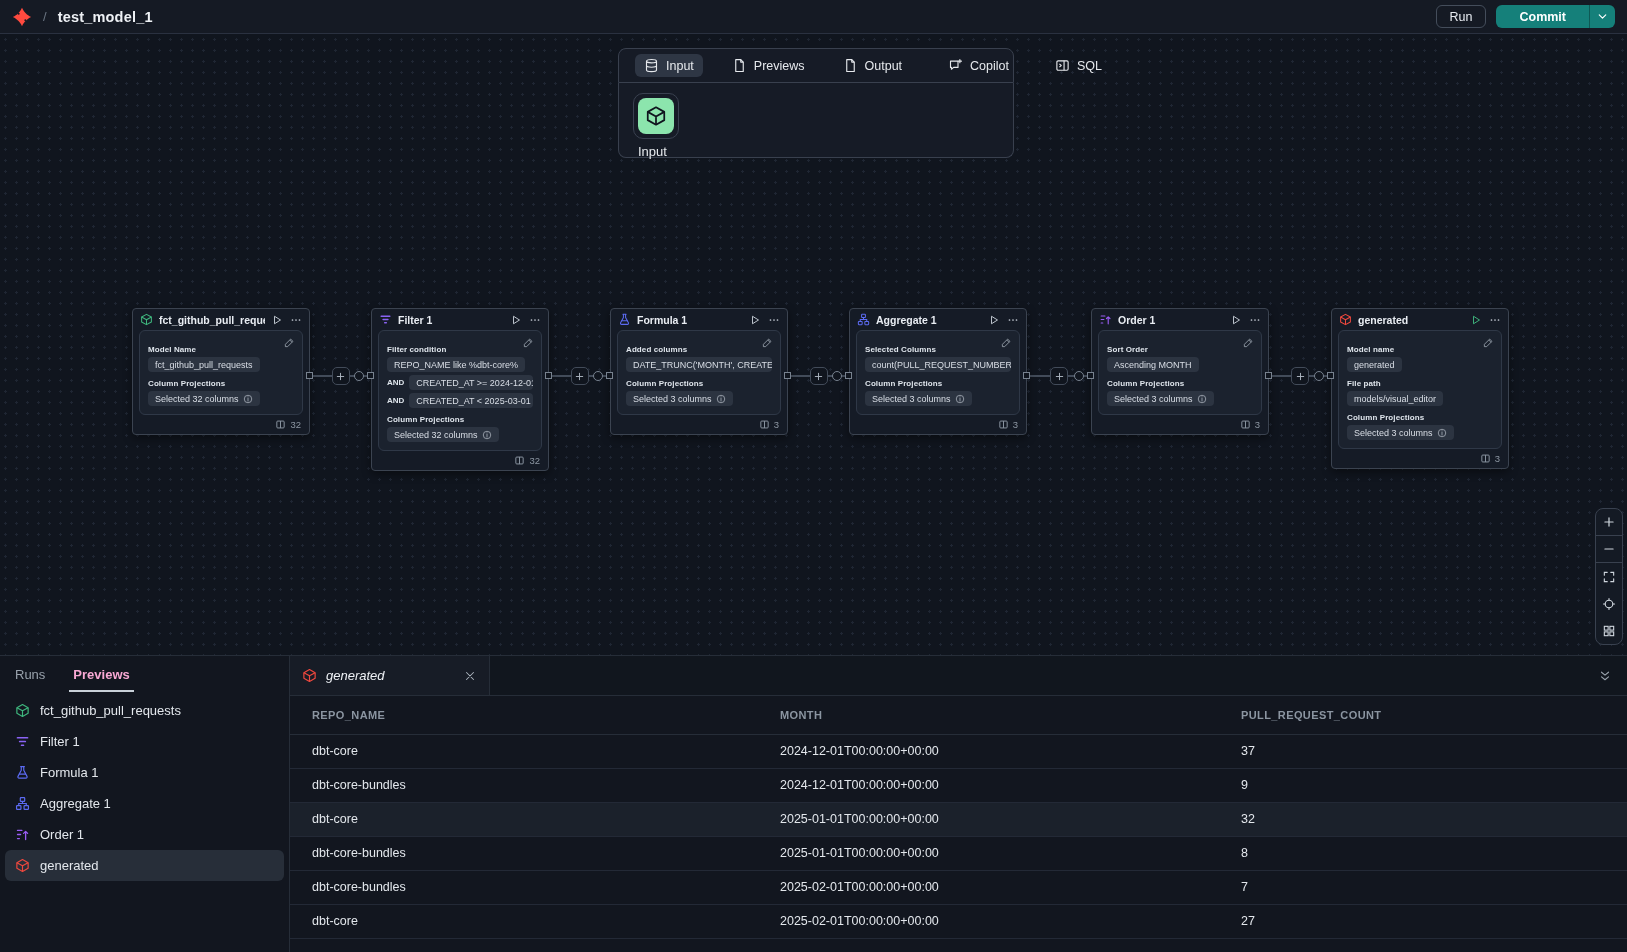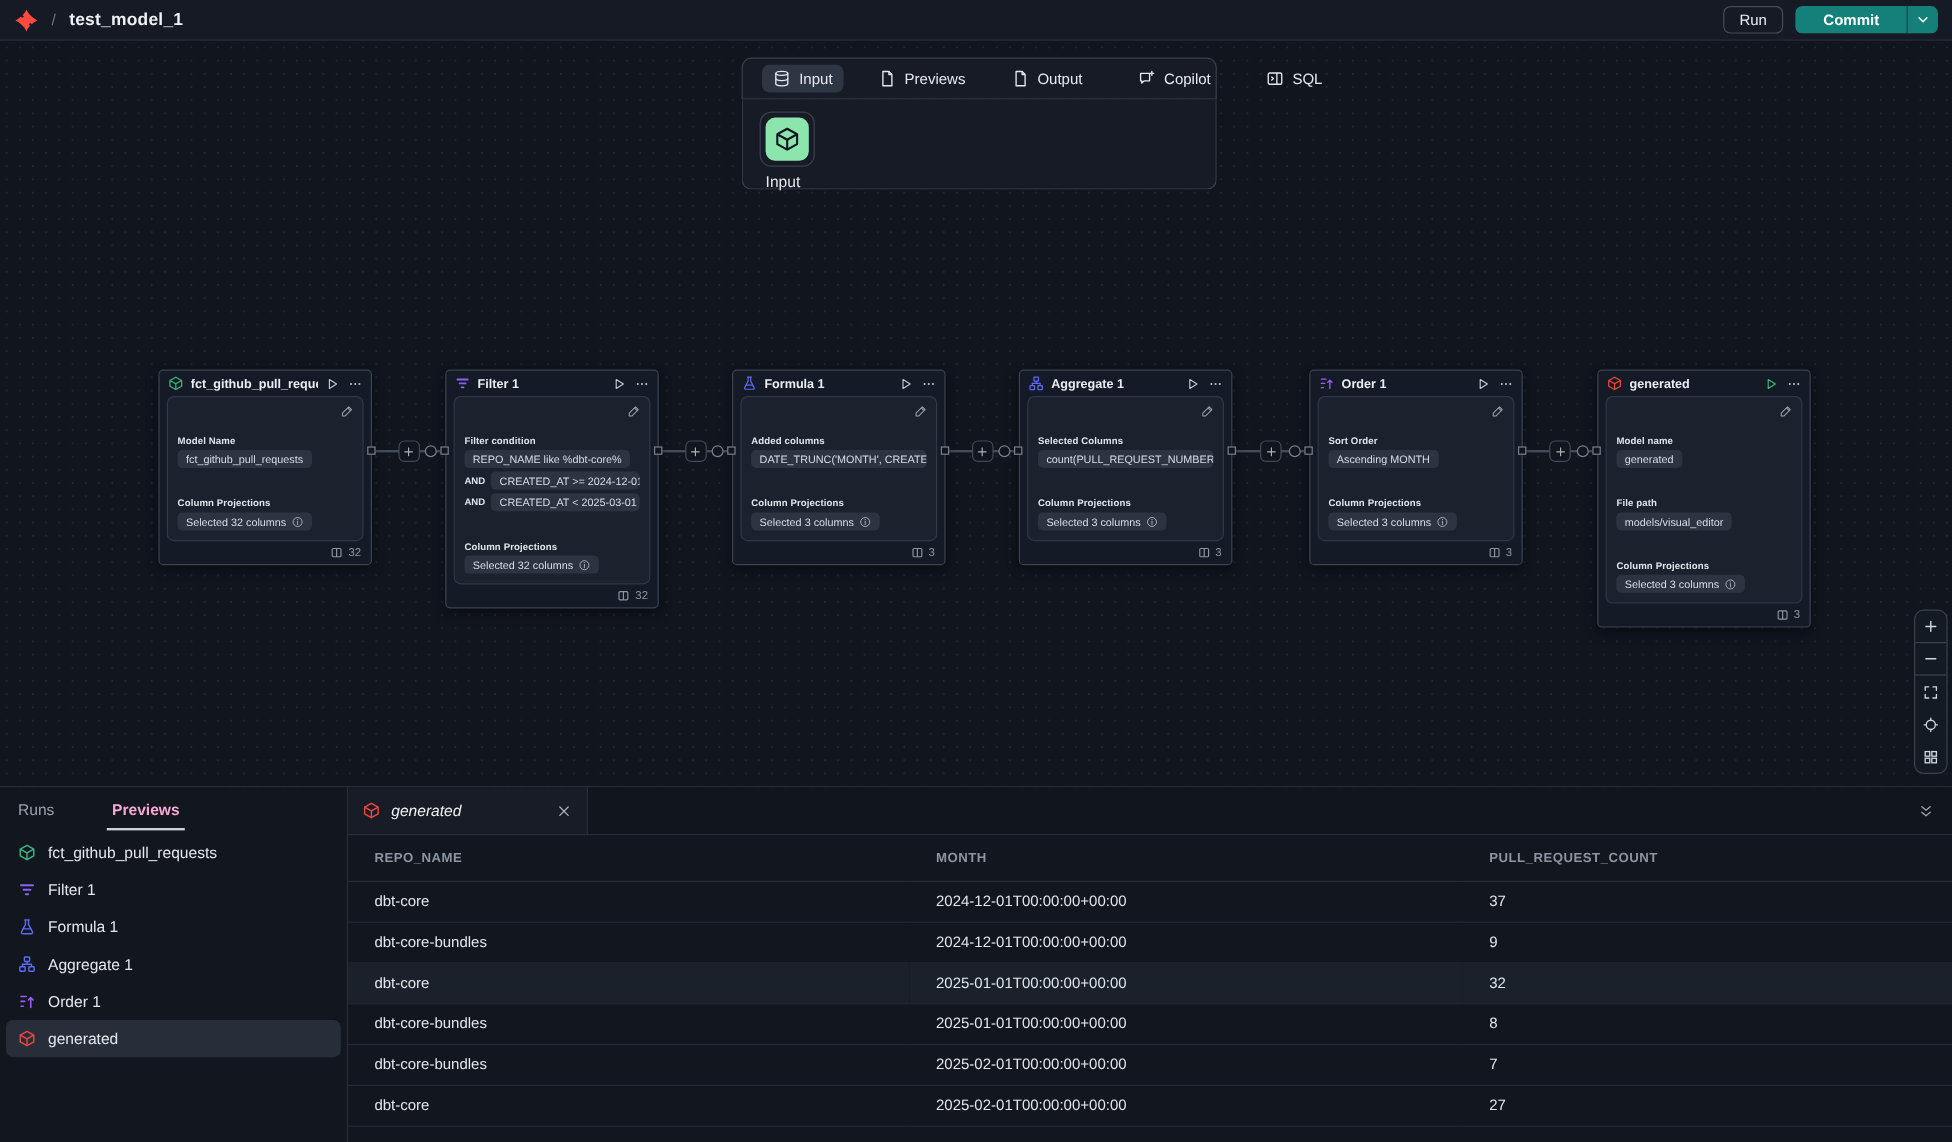--- a/index.html
+++ b/index.html
@@ -70,21 +70,21 @@
   }
   .node-head { display:flex; align-items:center; gap:6px; padding:4px 7px 3px; }
   .ntitle { flex:1; font-size:10.5px; font-weight:700; color:#e9edf3; white-space:nowrap; overflow:hidden; }
   .nact { display:flex; align-items:center; gap:7px; }
   .nact span { cursor:pointer; display:flex; }
   .ncard {
     position:relative; margin:1px 6px 0; background:#1b222e; border:1px solid #2f3847;
     border-radius:6px; padding:7px 8px 8px;
   }
   .npencil { position:absolute; top:6px; right:7px; cursor:pointer; }
-  .nlabel { font-size:8px; font-weight:700; color:#dfe5ec; margin-top:25px; margin-bottom:1px; letter-spacing:.1px; }
+  .nlabel { font-size:8px; font-weight:700; color:#dfe5ec; margin-top:7px; margin-bottom:1px; letter-spacing:.1px; }
   .nsec:first-child > .nlabel { margin-top:0; }
   .npillrow { display:flex; align-items:center; gap:5px; margin-top:3px; }
   .nprefix { font-size:8px; font-weight:700; color:#dfe5ec; flex:0 0 auto; }
   .npill {
     display:inline-flex; align-items:center; gap:4px; background:#2c3441; border-radius:4px;
     padding:2.5px 7px; font-size:9px; color:#d9dee6; white-space:nowrap; overflow:hidden; max-width:100%;
   }
   .nfoot { display:flex; justify-content:flex-end; align-items:center; gap:4px; padding:4px 8px 4px; font-size:9.5px; color:#8d97a3; }
 
   
@@ -100,21 +100,21 @@
   .zoomctl {
     position:absolute; right:4px; top:474px; width:28px; background:#141a24;
     border:1px solid #39414f; border-radius:8px; display:flex; flex-direction:column; z-index:6;
   }
   .zbtn { height:27px; display:flex; align-items:center; justify-content:center; background:none; border:none; cursor:pointer; }
   .zbtn.divided { border-bottom:1px solid #39414f; }
 
   
   .bottom { height:297px; display:flex; border-top:1px solid #262d38; background:#12161f; }
   .bside { width:290px; flex:0 0 290px; border-right:1px solid #262d38; display:flex; flex-direction:column; }
-  .bside-tabs { display:flex; gap:48px; padding:0 15px; height:36px; align-items:center; }
+  .bside-tabs { display:flex; gap:28px; padding:0 15px; height:36px; align-items:center; }
   .btab { font-size:13px; color:#99a2ac; cursor:pointer; position:relative; height:100%; display:flex; align-items:center; }
   .btab.active { color:#f9a8d4; font-weight:700; }
   .btab.active::after { content:""; position:absolute; left:-4px; right:-4px; bottom:0; height:2px; background:#c9d1d9; }
   .bside-list { padding:3px 0 0; }
   .bitem {
     display:flex; align-items:center; gap:10px; height:31px; padding:0 10px; margin:0 5px;
     font-size:13px; color:#e3e7ec; border-radius:6px; cursor:pointer; white-space:nowrap;
   }
   .bitem.selected { background:#272e39; }
 

